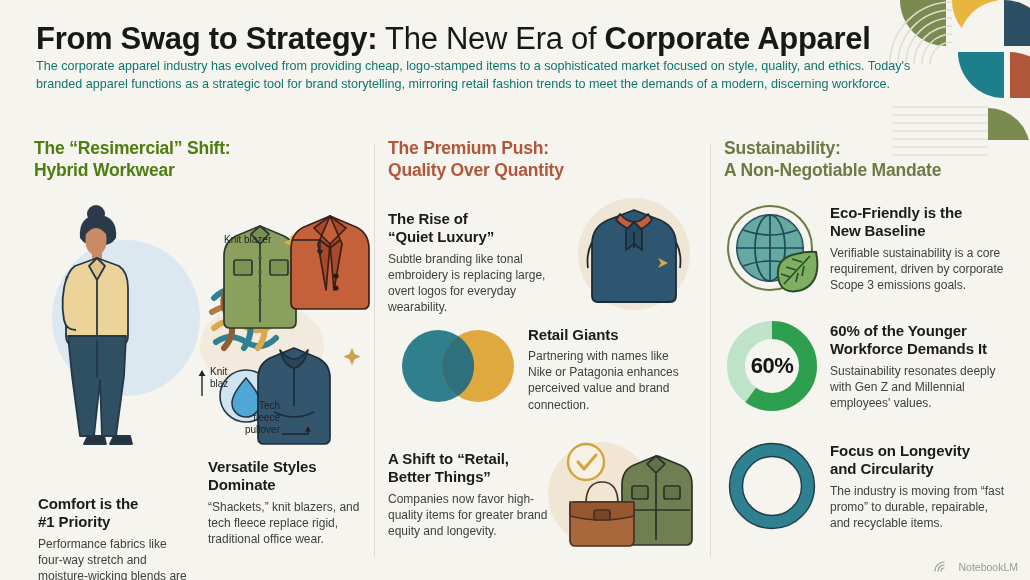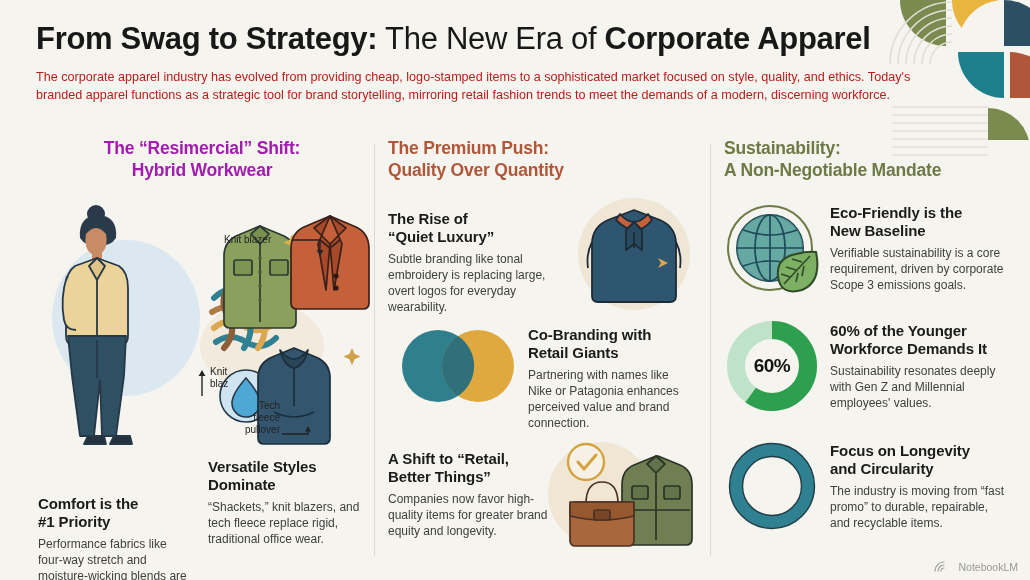--- a/index.html
+++ b/index.html
@@ -20,40 +20,39 @@
   #deco-lines-bottom { position:absolute; top:104px; right:42px; width:96px; height:52px; overflow:hidden;}
 
   
   #header { position: absolute; left: 36px; top: 22px; width: 930px; }
   h1.title {
     font-size: 31px; line-height: 1.12; color: #181818;
     font-weight: 400; letter-spacing: -0.3px; white-space: nowrap;
   }
   h1.title b { font-weight: 700; }
   #subtitle {
-    margin-top: 11px;
-    font-size: 12.6px; line-height: 1.45; color: #b91c1c;
+    font-size: 12.6px; line-height: 1.45; color: #0f766e;
     max-width: 880px;
   }
 
   
   #cols { position: absolute; left: 0; top: 138px; width: 1030px; height: 430px; }
   .col { position: absolute; top: 0; height: 430px; }
   #col1 { left: 34px;  width: 336px; }
   #col2 { left: 388px; width: 318px; }
   #col3 { left: 724px; width: 278px; }
 
   .divider { position: absolute; top: 6px; width: 1px; height: 412px; background: #dcdad2; }
   #div1 { left: 374px; }
   #div2 { left: 710px; }
 
   .col-head {
     font-size: 17.5px; font-weight: 700; line-height: 1.24; letter-spacing: -0.2px;
   }
-  #col1 .col-head { color: #a21caf; text-align: center; }
+  #col1 .col-head { color: #4d7c0f; }
   #col2 .col-head { color: #b0573a; }
   #col3 .col-head { color: #6d7a46; }
 
   
   .blk-title {
     font-size: 15px; font-weight: 700; color: #1b1b1b; line-height: 1.22;
     letter-spacing: -0.1px;
   }
   .blk-body {
     margin-top: 4px;
@@ -85,21 +84,21 @@
   .c3-row { position: absolute; left: 0; width: 278px; height: 112px; }
   #c3-r1 { top: 62px; }
   #c3-r2 { top: 180px; }
   #c3-r3 { top: 300px; }
   .c3-icon { position: absolute; left: 0; top: 0; width: 96px; height: 100px; }
   .c3-txt  { position: absolute; left: 106px; top: 4px; width: 178px; }
 
   .donut-label {
     position: absolute; left: 0; top: 0; width: 96px; height: 96px;
     display: flex; align-items: center; justify-content: center;
-    font-size: 19px; font-weight: 700; color: #141414; letter-spacing: -0.5px;
+    font-size: 22px; font-weight: 700; color: #141414; letter-spacing: -0.5px;
   }
 
   
   #watermark {
     position: absolute; right: 12px; bottom: 7px;
     display: flex; align-items: center; gap: 12px;
     font-size: 10.5px; color: #9a9a95; font-weight: 500;
   }
 </style>
 </head>
@@ -320,21 +319,20 @@
       <div id="c2-b2-art">
         <svg width="128" height="84" viewBox="0 0 128 84">
           <circle cx="46" cy="42" r="36" fill="#2f7f8c"></circle>
           <circle cx="86" cy="42" r="36" fill="#e0a93f"></circle>
           <path d="M66 12 a36 36 0 0 0 0 60 a36 36 0 0 0 0 -60Z" fill="#30707a"></path>
         </svg>
       </div>
 
       <div id="c2-b2-txt">
         <div class="blk-title">
-          <div>Co-Branding with</div>
           <div>Retail Giants</div>
         </div>
         <div class="blk-body">Partnering with names like Nike or Patagonia enhances perceived value and brand connection.</div>
       </div>
 
       <div id="c2-b3-txt">
         <div class="blk-title">
           <div>A Shift to “Retail,</div>
           <div>Better Things”</div>
         </div>

